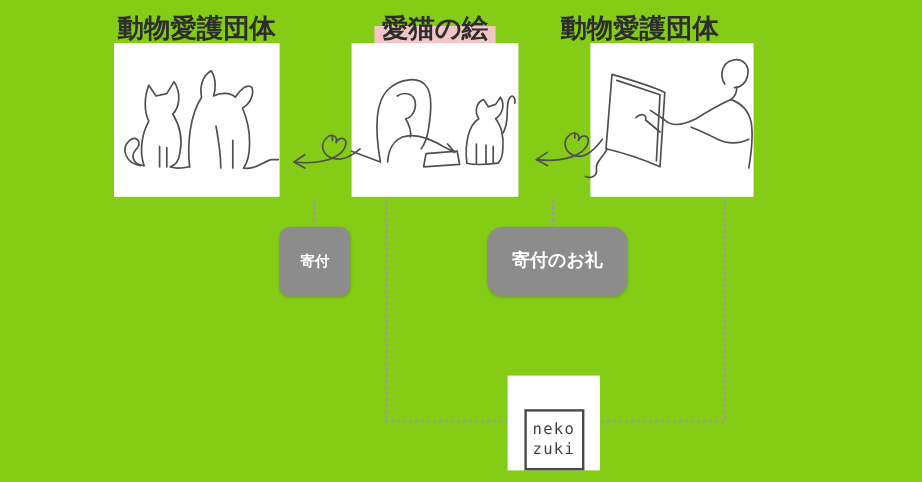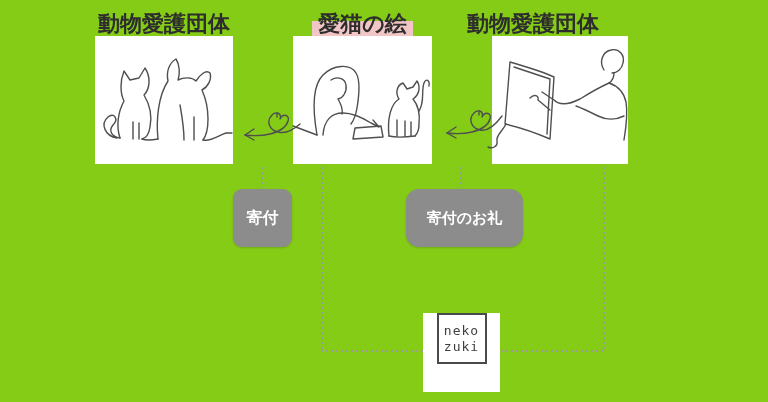--- a/index.html
+++ b/index.html
@@ -17,29 +17,29 @@
     background:linear-gradient(to bottom,transparent 36%,#f2c6c6 36%,#f2c6c6 100%);
     padding:0 6px 4px 6px;
   }
   .vdot{position:absolute;width:2px;background-image:repeating-linear-gradient(to bottom,#9c9c9c 0,#9c9c9c 2px,transparent 2px,transparent 5px);}
   .hdot{position:absolute;height:2px;background-image:repeating-linear-gradient(to right,#9c9c9c 0,#9c9c9c 2px,transparent 2px,transparent 5px);}
   .flow-label{
     position:absolute;background:#8c8c8c;border-radius:9px;color:#ffffff;font-weight:bold;
     display:flex;flex-direction:column;align-items:center;justify-content:center;
     text-align:center;box-shadow:0 1px 2px rgba(0,0,0,0.15);
   }
-  .flow-label.donation{left:233px;top:189px;width:59px;height:58px;font-size:16px;}
+  .flow-label.donation{left:233px;top:189px;width:59px;height:58px;font-size:12px;}
   .flow-label.thanks{left:406px;top:189px;width:117px;height:58px;font-size:15px;line-height:20px;border-radius:13px;}
   .platform-note{
     position:absolute;left:303px;top:262px;width:316px;text-align:center;
     font-size:15px;font-weight:bold;color:#383838;line-height:21px;
   }
   .logo-box{
     position:absolute;left:423px;top:313px;width:77px;height:79px;background:#ffffff;z-index:2;
-    display:flex;align-items:flex-start;justify-content:center;
+    display:flex;align-items:flex-end;justify-content:center;
   }
   .logo-inner{
     width:50px;height:51px;border:2px solid #4a4a4a;box-sizing:border-box;
     display:flex;flex-direction:column;align-items:center;justify-content:center;
     font-family:"DejaVu Sans Mono","Liberation Mono",monospace;
     font-size:13px;letter-spacing:1px;color:#3f3f3f;line-height:16px;
   }
   .arrow{position:absolute;overflow:visible;}
 </style>
 </head>

